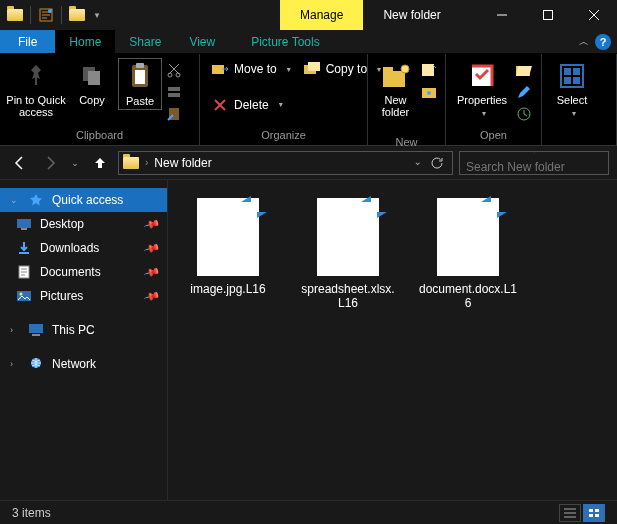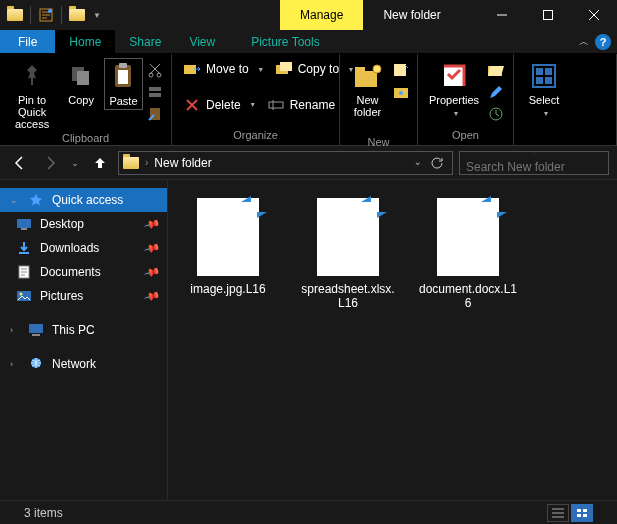--- a/index.html
+++ b/index.html
@@ -71,21 +71,21 @@
 .side-gap { height:10px; }
 .si-ico { width:16px; height:16px; display:flex; align-items:center; justify-content:center; }
 
 .content { flex:1; background:#191919; padding:18px 10px; display:flex; align-items:flex-start; gap:20px; }
 .file-item { width:100px; display:flex; flex-direction:column; align-items:center; gap:6px; }
 .file-thumb { width:62px; height:78px; background:#fff; position:relative; }
 .file-thumb .corner { position:absolute; top:-4px; right:-10px; }
 .file-label { color:#fff; font-size:12px; text-align:center; line-height:14px; word-break:break-word; }
 
 
-.status { height:24px; background:#191919; border-top:1px solid #2b2b2b; display:flex; align-items:center; padding:0 24px; color:#ccc; font-size:12px; }
+.status { height:24px; background:#191919; border-top:1px solid #2b2b2b; display:flex; align-items:center; padding:0 12px; color:#ccc; font-size:12px; }
 .status-right { margin-left:auto; display:flex; gap:2px; }
 .view-btn { width:22px; height:18px; border:1px solid #444; display:flex; align-items:center; justify-content:center; }
 .view-btn.on { background:#2e6fb7; border-color:#2e6fb7; }
 
 svg { display:block; }
 </style>
 </head>
 <body>
 
 <div class="window">
@@ -141,21 +141,21 @@
     <div class="tab">View</div>
     <div class="tab tool" style="margin-left:8px;">Picture Tools</div>
     <div class="menutabs-right">
       <span class="chev-up">︿</span>
       <span class="help-badge">?</span>
     </div>
   </div>
 
   <div class="ribbon">
 
-    <div class="group" style="width:172px;">
+    <div class="group" style="width:200px;">
       <div class="group-body">
         <div class="big-btn wide">
           <div class="ico">
               <svg width="26" height="26" viewBox="0 0 26 26">
                 <path d="M13 2l5 5-3 3 2 6-4-2-4 2 2-6-3-3z" fill="#4b4b4b"></path>
                 <path d="M13 14v8" stroke="#4b4b4b" stroke-width="2"></path>
               </svg>
             </div>
           <span style="white-space:pre-line;">Pin to Quick
 access</span>
@@ -231,29 +231,20 @@
         <div class="btn-stack">
           <div class="small-btn">
             <span class="si">
                 <svg width="14" height="14" viewBox="0 0 14 14">
                   <path d="M2 2l10 10M12 2L2 12" stroke="#d44" stroke-width="2"></path>
                 </svg>
               </span>
             <span>Delete</span>
               <span class="dd-caret">▾</span>
           </div>
-          <div class="small-btn">
-            <span class="si">
-                <svg width="16" height="12" viewBox="0 0 16 12">
-                  <rect x="1" y="3" width="14" height="6" fill="none" stroke="#999"></rect>
-                  <path d="M5 1v10" stroke="#999"></path>
-                </svg>
-              </span>
-            <span>Rename</span>
-          </div>
         </div>
       </div>
       <div class="group-label">Organize</div>
     </div>
 
     <div class="group" style="width:78px;gap:16px;">
       <div class="group-body">
         <div class="big-btn">
           <div class="ico">
               <svg width="30" height="26" viewBox="0 0 30 26">

